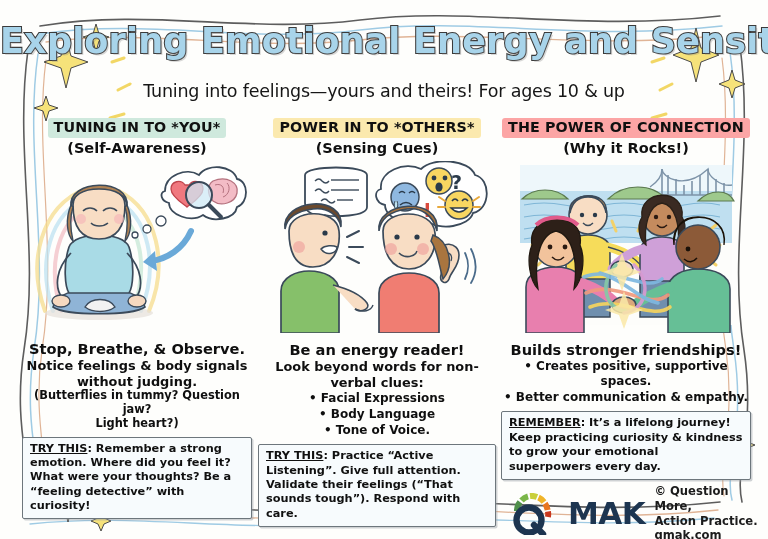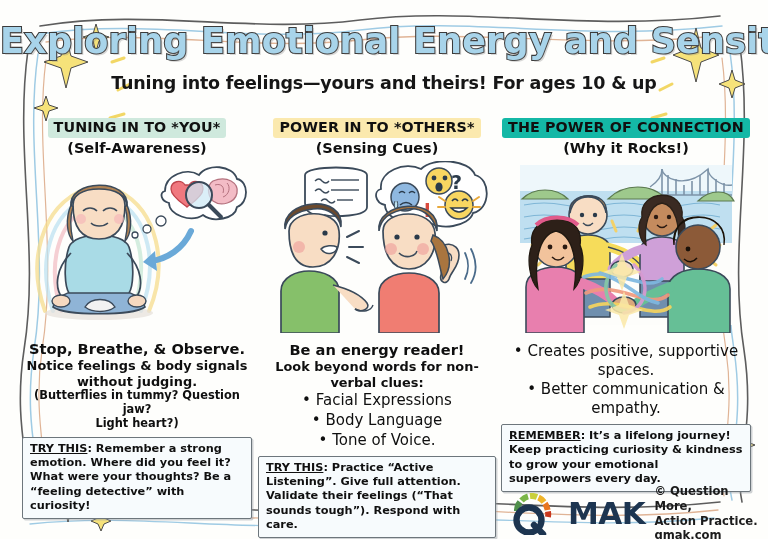--- a/index.html
+++ b/index.html
@@ -22,57 +22,57 @@
     font-family:"DejaVu Sans", sans-serif;
     font-size:35px;font-weight:bold;letter-spacing:.2px;
     color:#a8d4ea;
     -webkit-text-stroke:2.1px #3b3b3b;
     paint-order:stroke fill;
     text-shadow:2px 2px 0 rgba(120,120,120,.28);
     line-height:1;
     white-space:nowrap;
   }
   .subtitle{
-    margin-top:14px;
-    font-family:"DejaVu Sans", sans-serif;
-    font-size:17.5px;font-weight:bold;color:#161616;
+    margin-top:22px;
+    font-family:"DejaVu Sans", sans-serif;
+    font-size:17.5px;font-weight:normal;color:#161616;
     letter-spacing:-.2px;
   }
 
   
   .cols{position:absolute;top:118px;left:22px;width:724px;display:flex;gap:6px;}
   .col{width:238px;display:flex;flex-direction:column;align-items:center;}
   .col.c3{width:248px;}
   .chead{text-align:center;line-height:1.18;}
   .chead .h1{
     display:inline-block;
     font-family:"DejaVu Sans", sans-serif;
     font-size:14.3px;font-weight:bold;letter-spacing:.1px;
     padding:1px 6px 2px;border-radius:3px;color:#101010;
   }
   .c1 .h1{background:#cfe9dd;}
   .c2 .h1{background:#fbe9ae;}
-  .c3 .h1{background:#14b8a6;}
+  .c3 .h1{background:#fca5a5;}
   .chead .h2{
     font-family:"DejaVu Sans", sans-serif;
     font-size:14.5px;font-weight:bold;color:#101010;margin-top:2px;
   }
 
   .art{margin-top:4px;position:relative;}
 
   .body-txt{
     text-align:center;
     font-family:"DejaVu Sans", sans-serif;
     color:#0f0f0f;
     line-height:1.2;
   }
   .lead{font-size:14.6px;font-weight:bold;margin-bottom:1px;}
   .sub1{font-size:12.9px;font-weight:bold;}
   .small{font-size:11.4px;font-weight:bold;}
-  .bullets{font-size:15px;font-weight:normal;line-height:1.25;margin-top:1px;}
+  .bullets{font-size:12px;font-weight:bold;line-height:1.25;margin-top:1px;}
 
   .tipbox{
     border:1.4px solid #6d767c;
     background:#f7fbfd;
     border-radius:2px;
     padding:4px 7px 5px;
     font-family:"DejaVu Sans", sans-serif;
     font-size:11.3px;font-weight:bold;line-height:1.27;
     color:#101010;
     box-shadow:1.5px 1.5px 0 rgba(150,158,164,.45);
@@ -410,20 +410,21 @@
           </g>
 
           <g fill="#fbe9a8" opacity=".85">
             <path d="M110 92 L115 106 L129 111 L115 116 L110 130 L105 116 L91 111 L105 106 Z"></path>
             <path d="M112 130 L117 144 L131 149 L117 154 L112 168 L107 154 L93 149 L107 144 Z"></path>
           </g>
         </svg>
       </div>
 
       <div class="body-txt" style="margin-top:4px;">
+        <div class="lead">Builds stronger friendships!</div>
         <div class="bullets">• Creates positive, supportive spaces.</div>
         <div class="bullets">• Better communication &amp; empathy.</div>
       </div>
 
       <div class="tipbox" style="margin-top:6px;width:234px;">
         <u>REMEMBER</u><span>: It’s a lifelong journey! Keep practicing curiosity &amp; kindness to grow your emotional superpowers every day.</span>
       </div>
     </div>
 
   </div>

